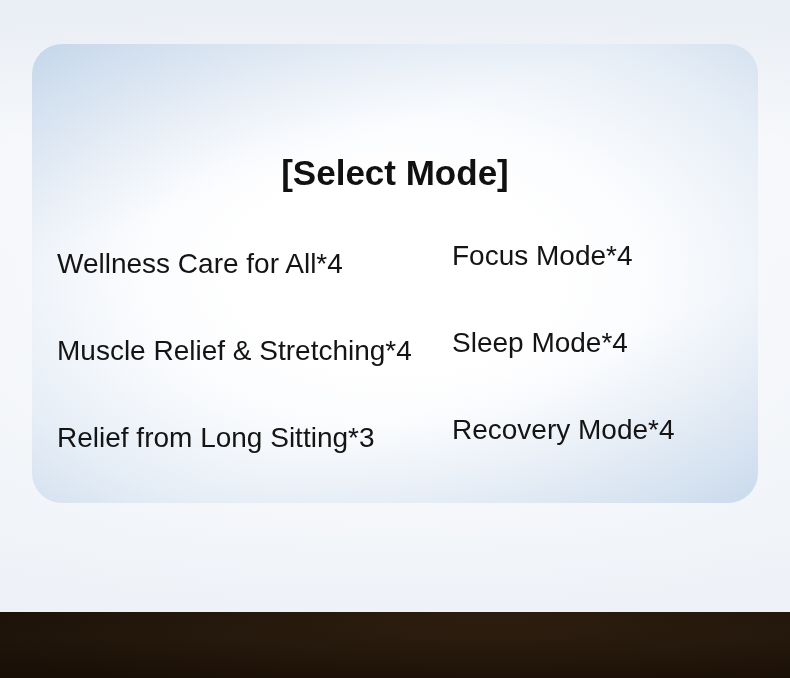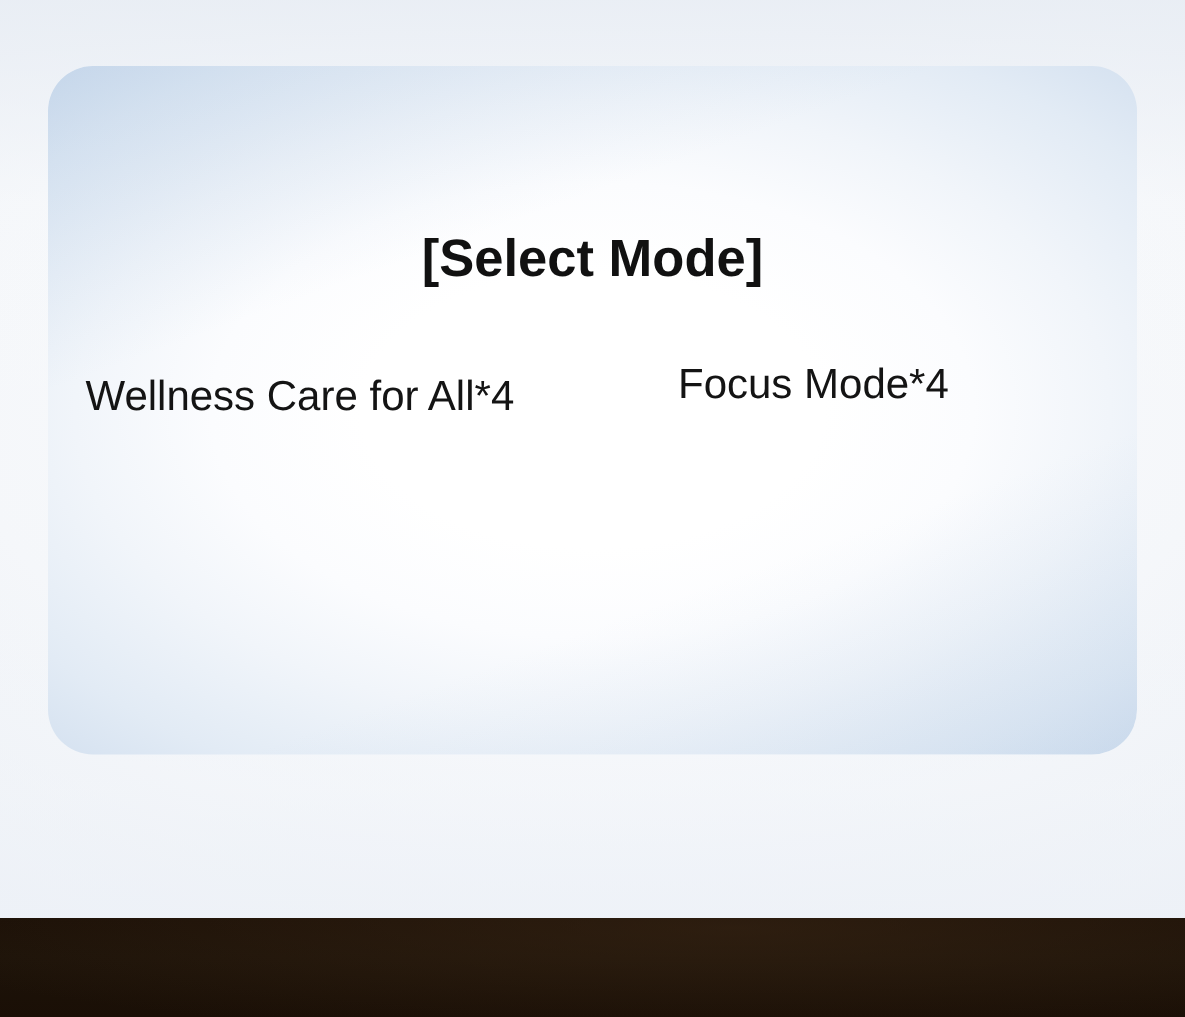--- a/index.html
+++ b/index.html
@@ -154,20 +154,28 @@
 
     <div class="card-title">[Select Mode]</div>
 
     <div class="mode-grid">
 
       <div class="mode-row">
         <div class="mode-cell left">Wellness Care for All*4</div>
         <div class="mode-cell right">Focus Mode*4</div>
       </div>
 
+      <div class="mode-row">
+        <div class="mode-cell left">Muscle Relief &amp; Stretching*4</div>
+        <div class="mode-cell right">Sleep Mode*4</div>
+      </div>
 
+      <div class="mode-row">
+        <div class="mode-cell left">Relief from Long Sitting*3</div>
+        <div class="mode-cell right">Recovery Mode*4</div>
+      </div>
 
     </div>
   </div>
 
   <div class="bottom-band"></div>
 
 </div>
 
 </body></html>

